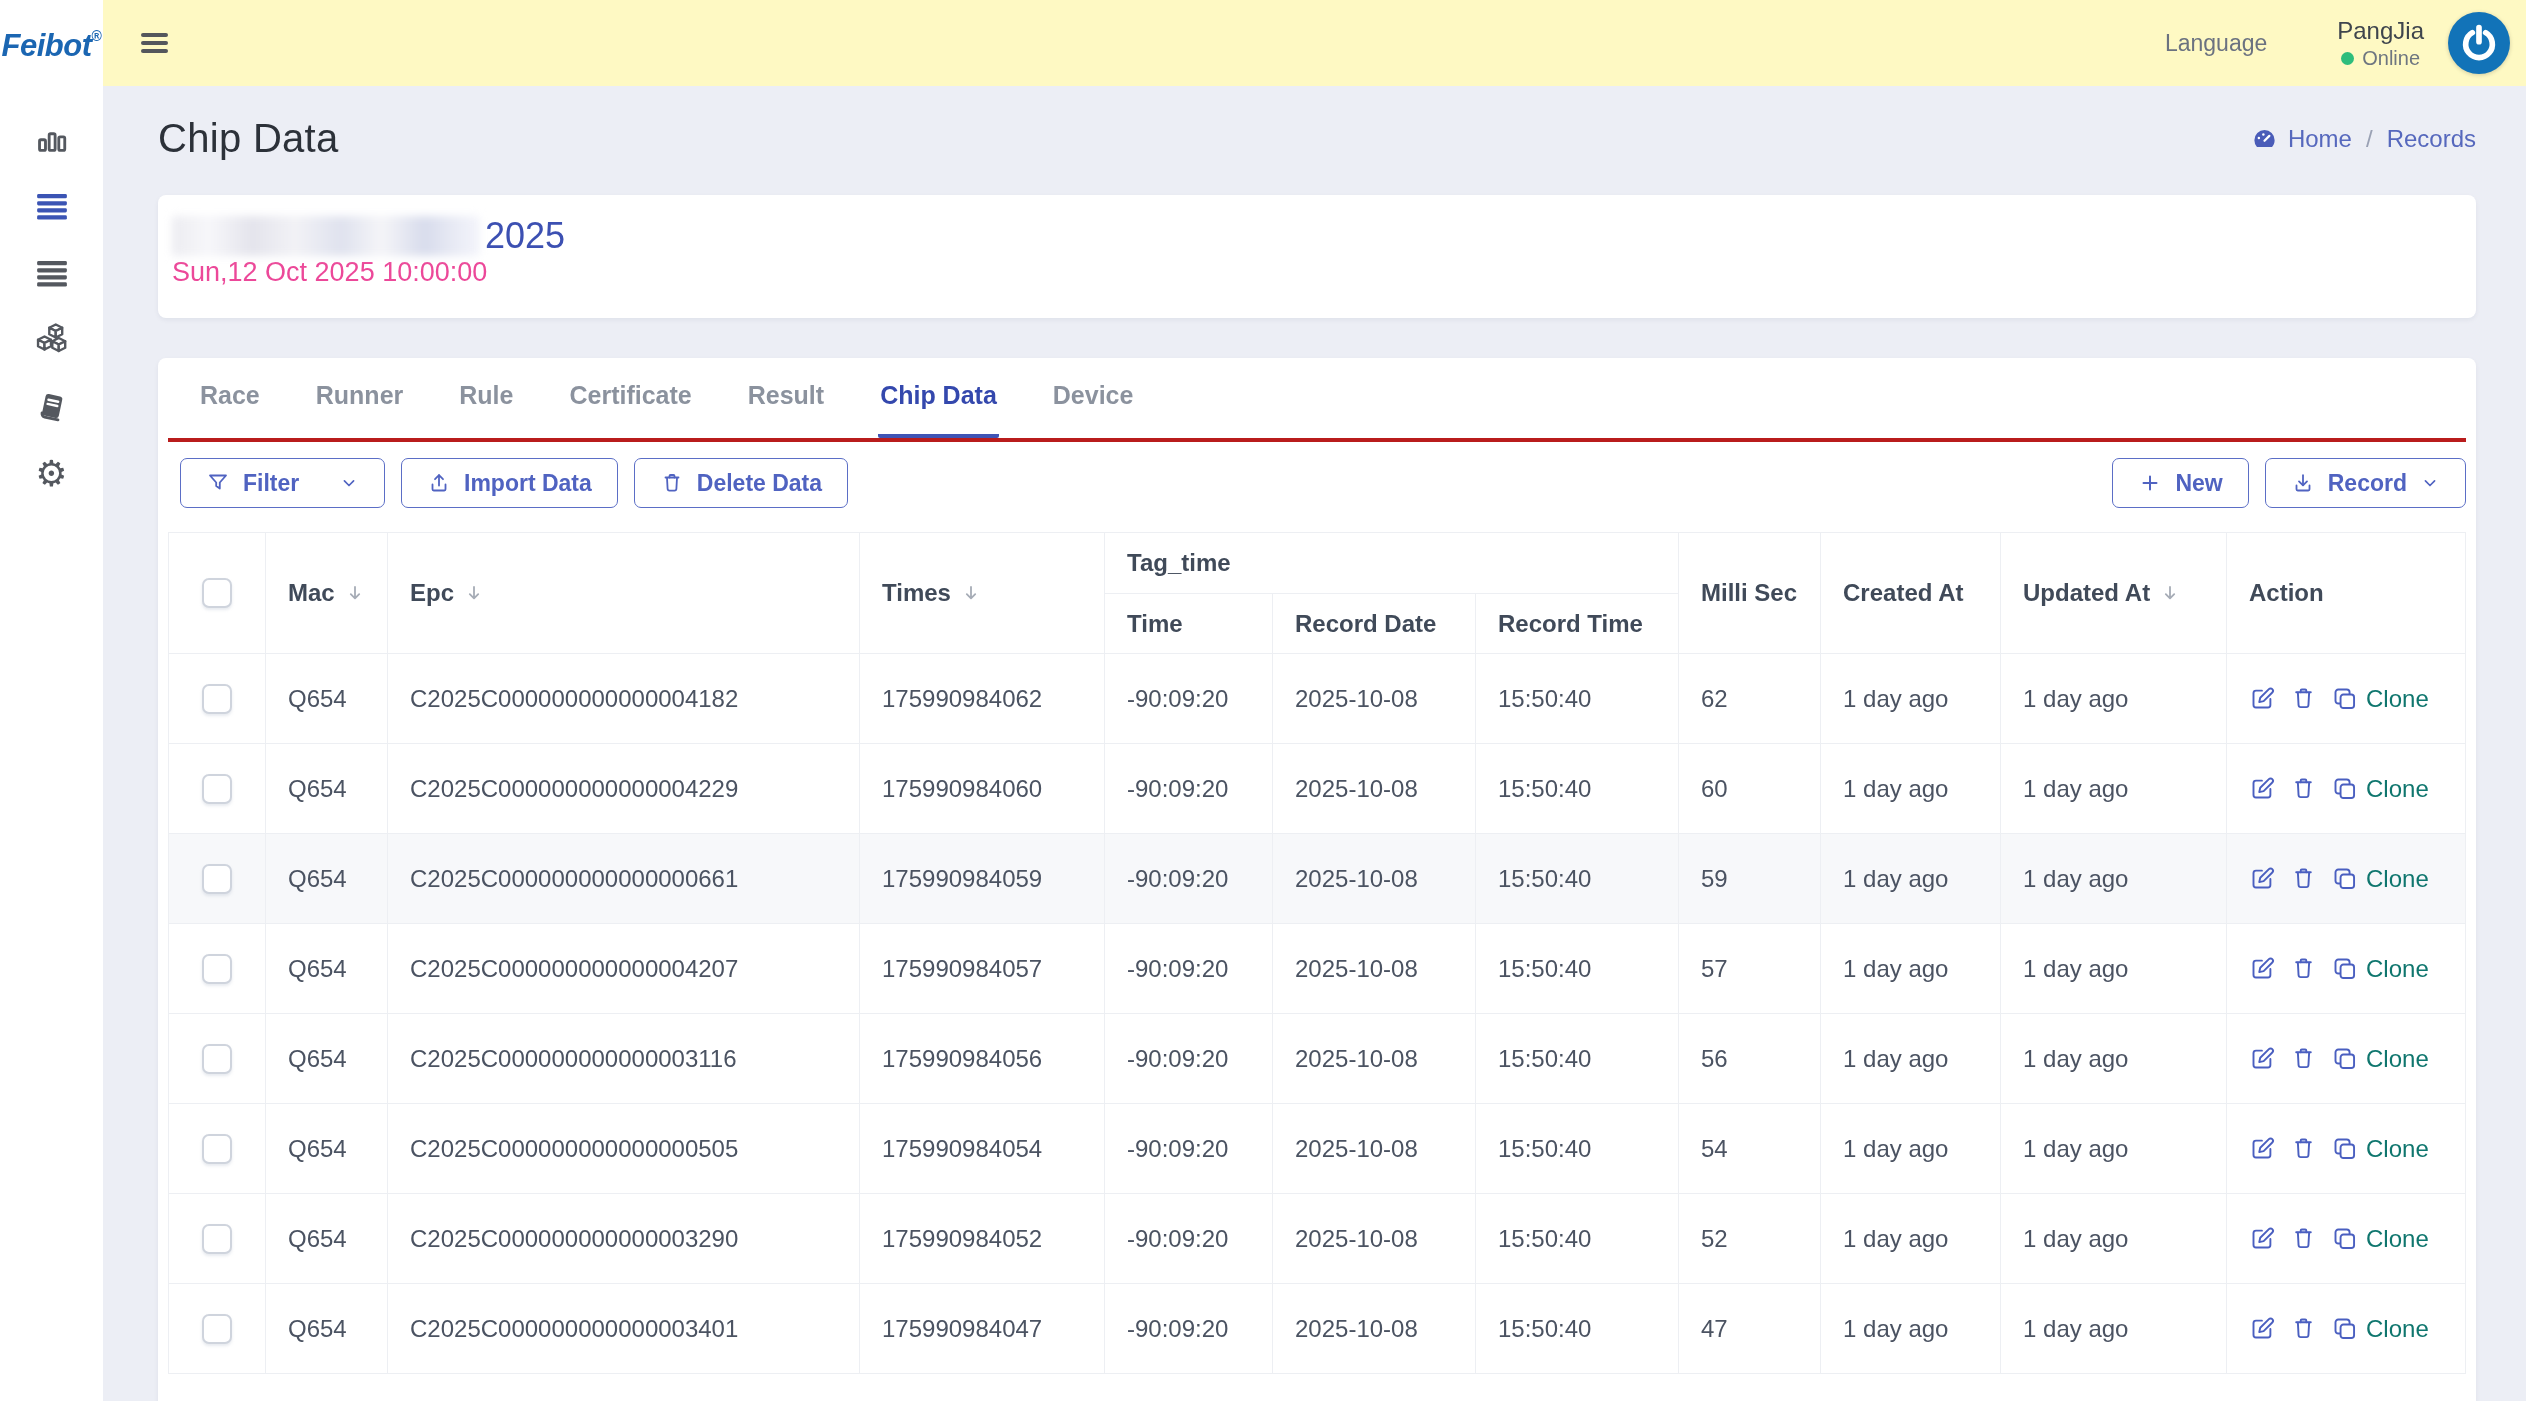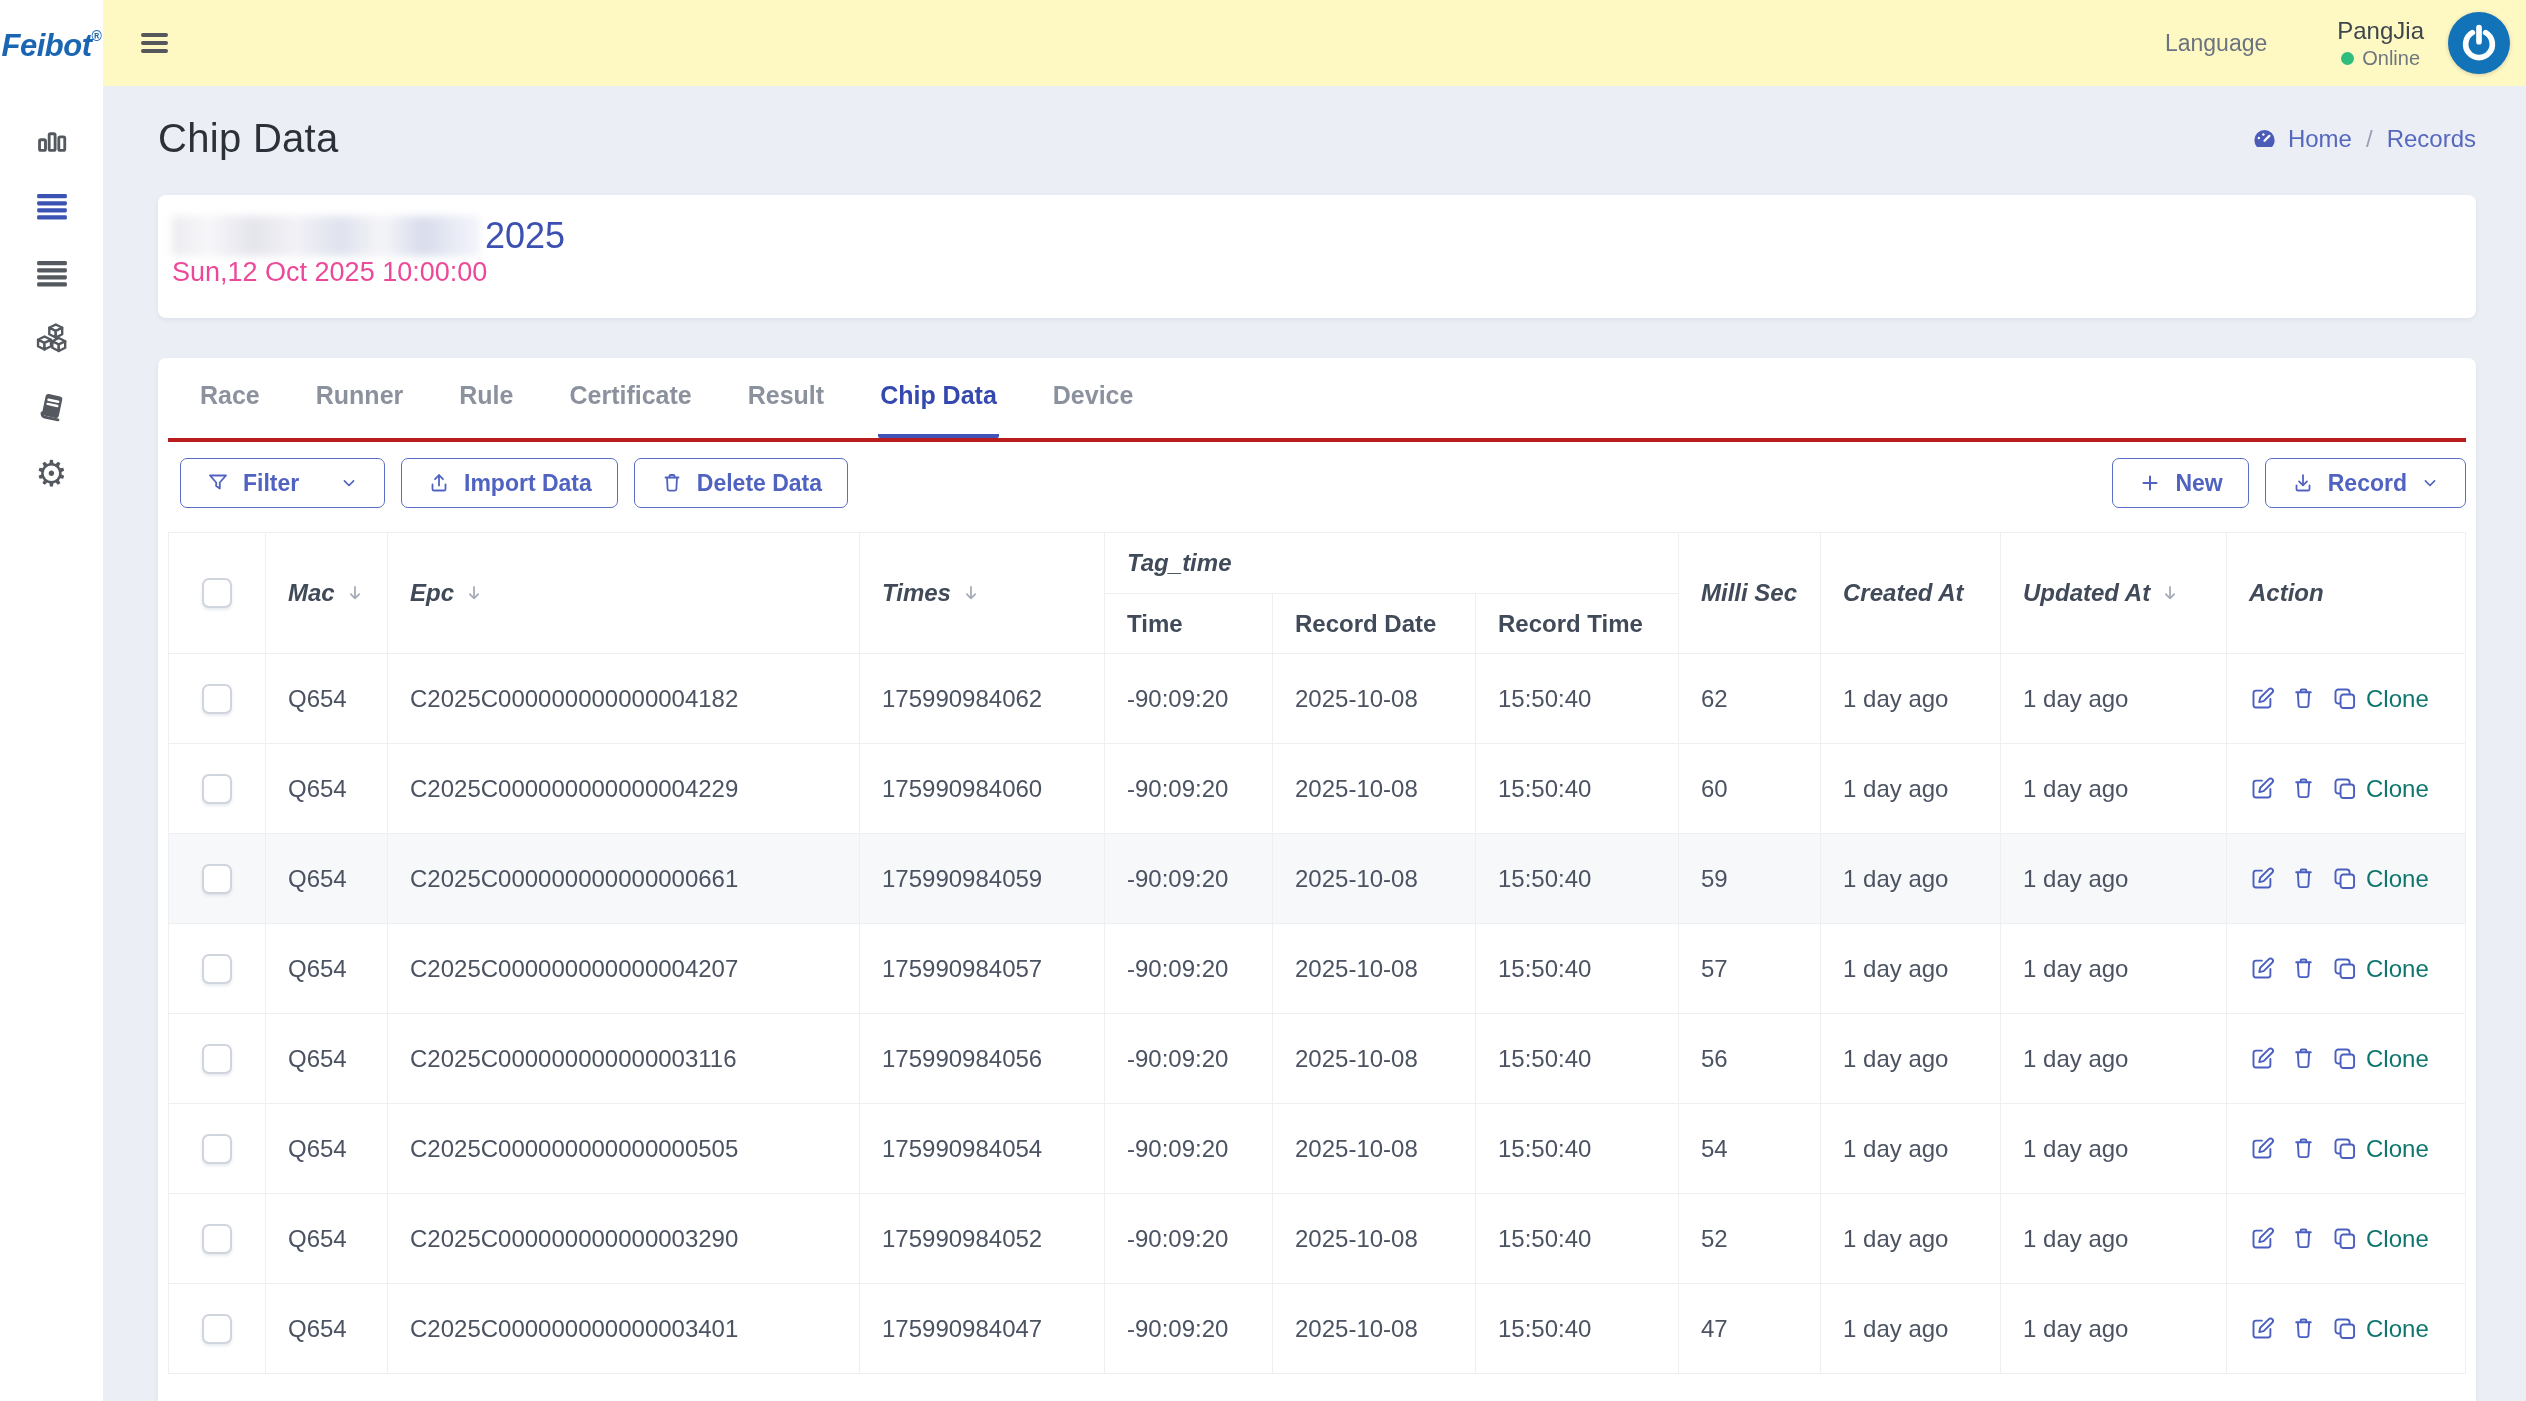--- a/index.html
+++ b/index.html
@@ -57,21 +57,21 @@
          border:1.5px solid #5b6ec6; border-radius:7px; color:#5063c1; font-size:23px; font-weight:600;
          font-family:inherit; cursor:pointer; }
   .btn + .btn { margin-left:16px; }
   .btn-filter { min-width:205px; }
   .btn-filter .chev { margin-left:auto; }
   .toolbar .spacer { flex:1; }
   
   table { width:100%; border-collapse:collapse; table-layout:fixed; background:#fff; }
   th, td { border:1px solid #edeff3; }
   thead th { font-size:24px; font-weight:600; color:#404a59; text-align:left; padding:0 8px 0 22px; vertical-align:middle; background:#fff; }
-  thead tr.h1 th { height:61px;font-style:italic; }
+  thead tr.h1 th { height:61px; }
   thead tr.h2 th { height:60px; }
   .th-flex { display:flex; align-items:center; gap:10px; cursor:pointer; }
   .sort { flex:0 0 auto; }
   tbody td { font-size:24px; color:#4b5362; height:90px; padding:0 8px 0 22px; vertical-align:middle; background:transparent; }
   tbody tr.hl td { background:#f7f8fa; }
   td.check-cell, th.check-col { padding:0; }
   .cb { width:30px; height:30px; border:2px solid #cfd4dd; border-radius:7px; background:#fff; margin:0 auto; box-shadow:0 2px 3px rgba(160,170,190,.25); cursor:pointer; }
   .actions { display:flex; align-items:center; gap:14px; }
   .actions svg { cursor:pointer; flex:0 0 auto; }
   .clone-link { color:#0f766e; font-size:24px; text-decoration:none; cursor:pointer; margin-left:-6px; }

